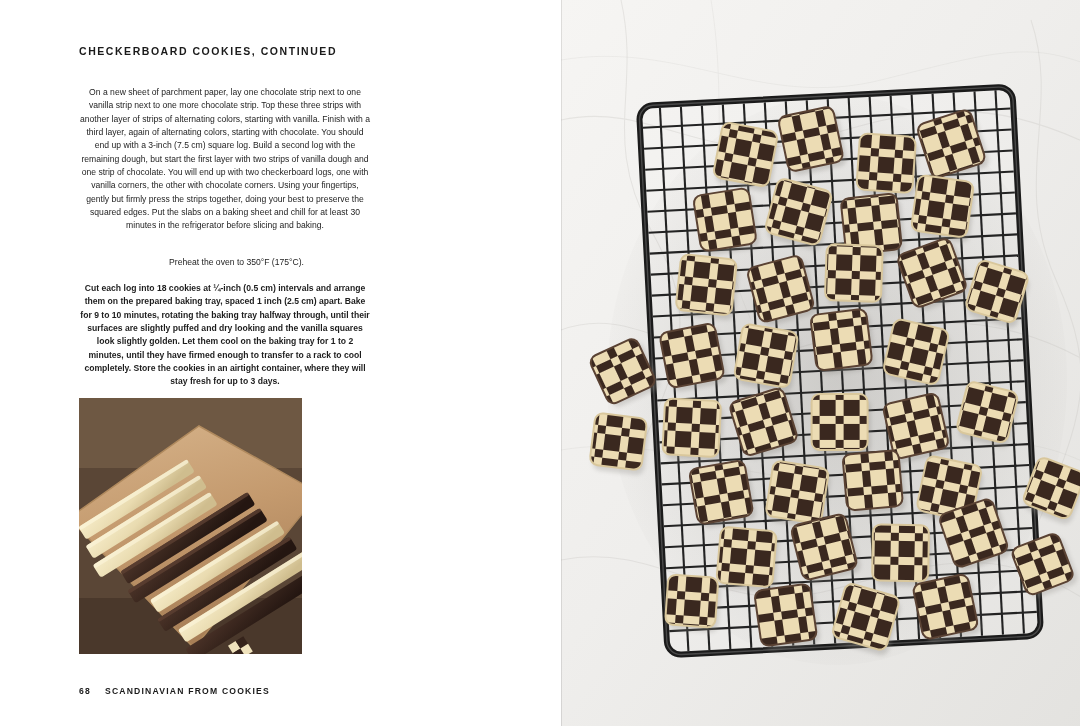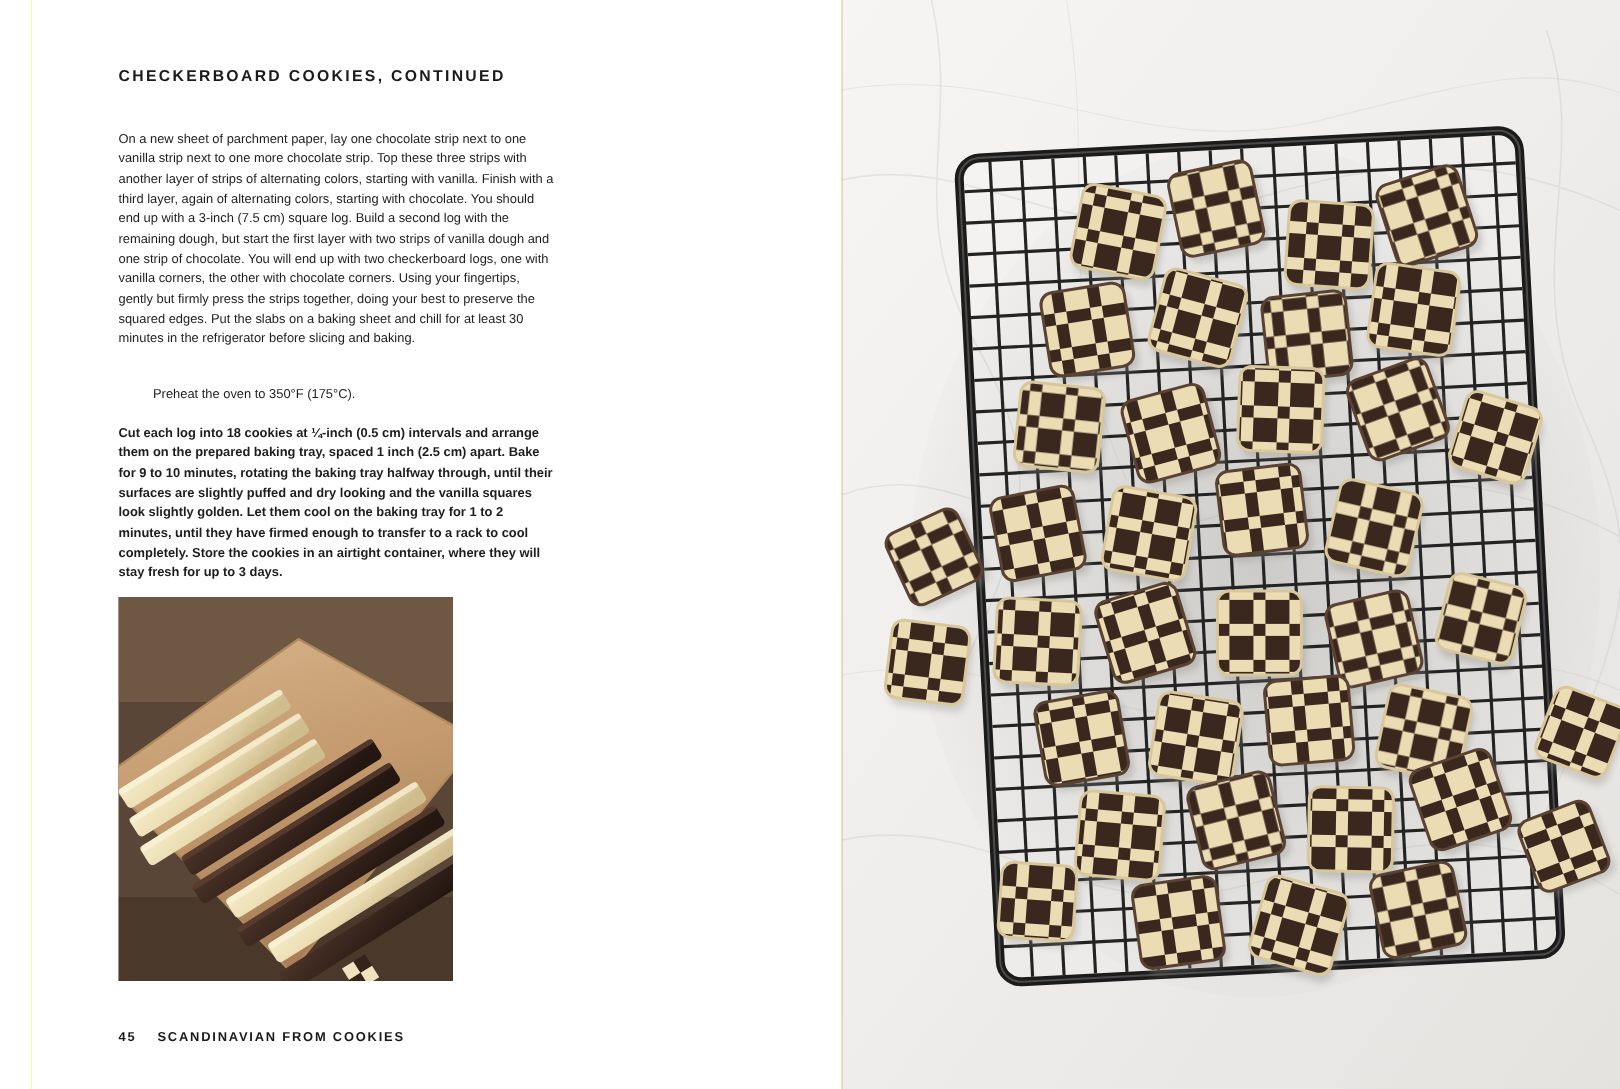--- a/index.html
+++ b/index.html
@@ -32,21 +32,21 @@
     font-weight: 700;
     color: #1a1a1a;
   }
   .body-copy {
     position: absolute;
     left: 58px;
     width: 292px;
     font-size: 8.6px;
     line-height: 13.35px;
     color: #1d1d1d;
-    text-align: left;
+    text-align: center;
   }
   .para-1 { top: 86px; }
   .para-2 { top: 256px; padding-left: 23px; }
   .para-3 { top: 282px; font-weight: bold; }
 
   .inset-photo {
     position: absolute;
     left: 58px; top: 398px;
     width: 223px; height: 256px;
     overflow: hidden;
@@ -154,21 +154,21 @@
             <rect x="0" y="9" width="9" height="9" fill="#35231b"></rect>
             <rect x="9" y="9" width="9" height="9" fill="#efe2bc"></rect>
           </g>
         </g>
 
         <rect x="0" y="0" width="223" height="256" fill="none"></rect>
       </svg>
     </div>
 
     <div class="folio">
-      <span class="num">45</span><span>SCANDINAVIAN FROM COOKIES</span>
+      <span class="num">68</span><span>SCANDINAVIAN FROM COOKIES</span>
     </div>
   </div>
 
   <div class="right-page">
     <svg viewBox="0 0 540 726" preserveAspectRatio="xMidYMid slice" aria-hidden="true">
       <defs>
         <linearGradient id="marble" x1="0" y1="0" x2="1" y2="1">
           <stop offset="0" stop-color="#f6f5f3"></stop>
           <stop offset="0.45" stop-color="#efeeec"></stop>
           <stop offset="1" stop-color="#e3e2df"></stop>

